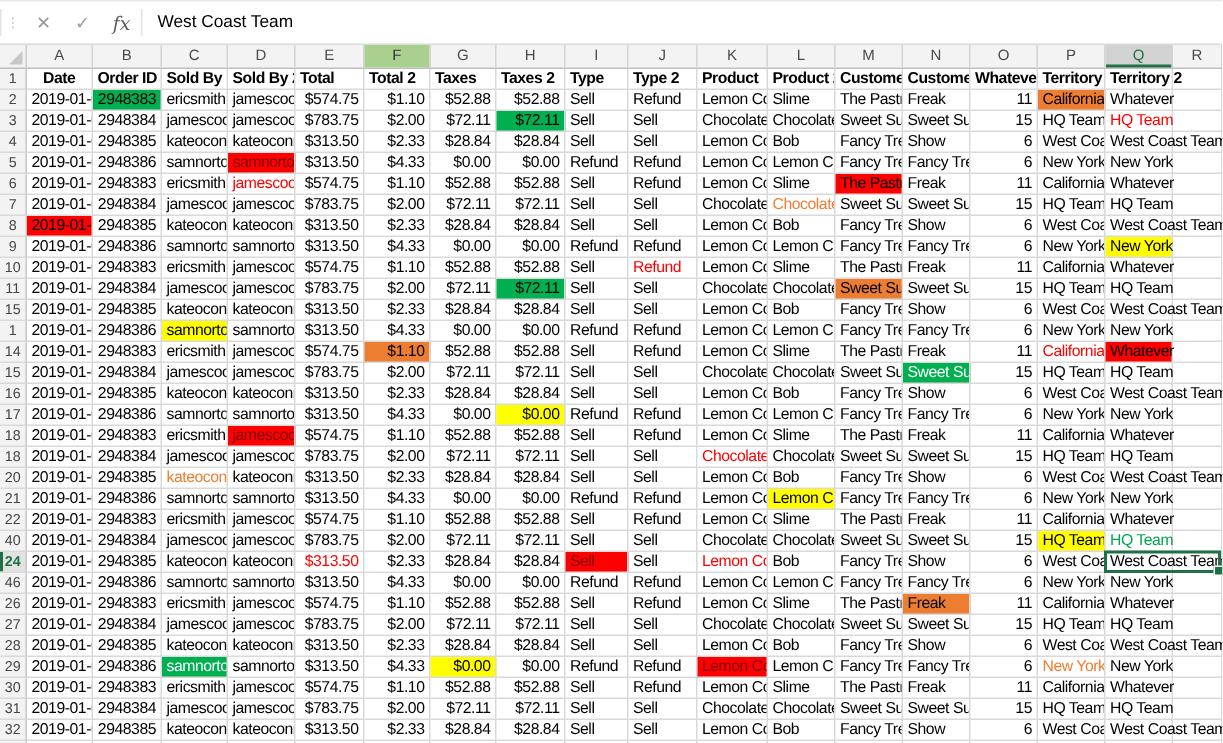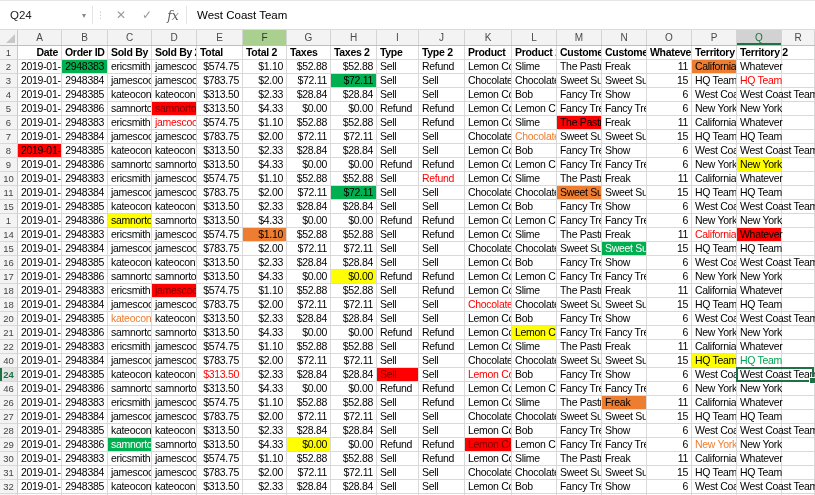--- a/index.html
+++ b/index.html
@@ -40,24 +40,20 @@
                        border:2px solid #1E7145;pointer-events:none;}
   .active-cell::after{content:'';position:absolute;right:-35px;bottom:-3px;width:5px;height:5px;
                       background:#1E7145;border:1px solid #fff;}
 </style>
 </head>
 <body>
 
 <div class="app">
 
   <div class="formula-bar">
-    <div class="name-box">
-      <span>Q24</span>
-      <span class="nb-caret">▾</span>
-    </div>
     <div class="vdiv"></div>
     <div class="dots">⋮</div>
     <div class="fb-btn">✕</div>
     <div class="fb-btn">✓</div>
     <div class="fb-btn fb-fx">fx</div>
     <div class="vdiv"></div>
     <div class="formula-field">West Coast Team</div>
   </div>
 
   <div class="col-headers">
@@ -78,21 +74,21 @@
       <div class="col-h" style="width: 45px;">N</div>
       <div class="col-h" style="width: 45px;">O</div>
       <div class="col-h" style="width: 45px;">P</div>
       <div class="col-h col-active" style="width: 45px;">Q</div>
       <div class="col-h" style="width: 33px;">R</div>
     </div>
 
   <div>
       <div class="row">
         <div class="gutter">1</div>
-        <div class="cell bold" style="width: 44px; text-align: right;">Date</div>
+        <div class="cell bold" style="width: 44px; text-align: center;">Date</div>
         <div class="cell bold" style="width: 46px; text-align: left;">Order ID</div>
         <div class="cell bold" style="width: 44px; text-align: left;">Sold By</div>
         <div class="cell bold" style="width: 45px; text-align: left;">Sold By 2</div>
         <div class="cell bold" style="width: 46px; text-align: left;">Total</div>
         <div class="cell bold" style="width: 44px; text-align: left;">Total 2</div>
         <div class="cell bold" style="width: 44px; text-align: left;">Taxes</div>
         <div class="cell bold" style="width: 46px; text-align: left;">Taxes 2</div>
         <div class="cell bold" style="width: 42px; text-align: left;">Type</div>
         <div class="cell bold" style="width: 46px; text-align: left;">Type 2</div>
         <div class="cell bold" style="width: 47px; text-align: left;">Product</div>

